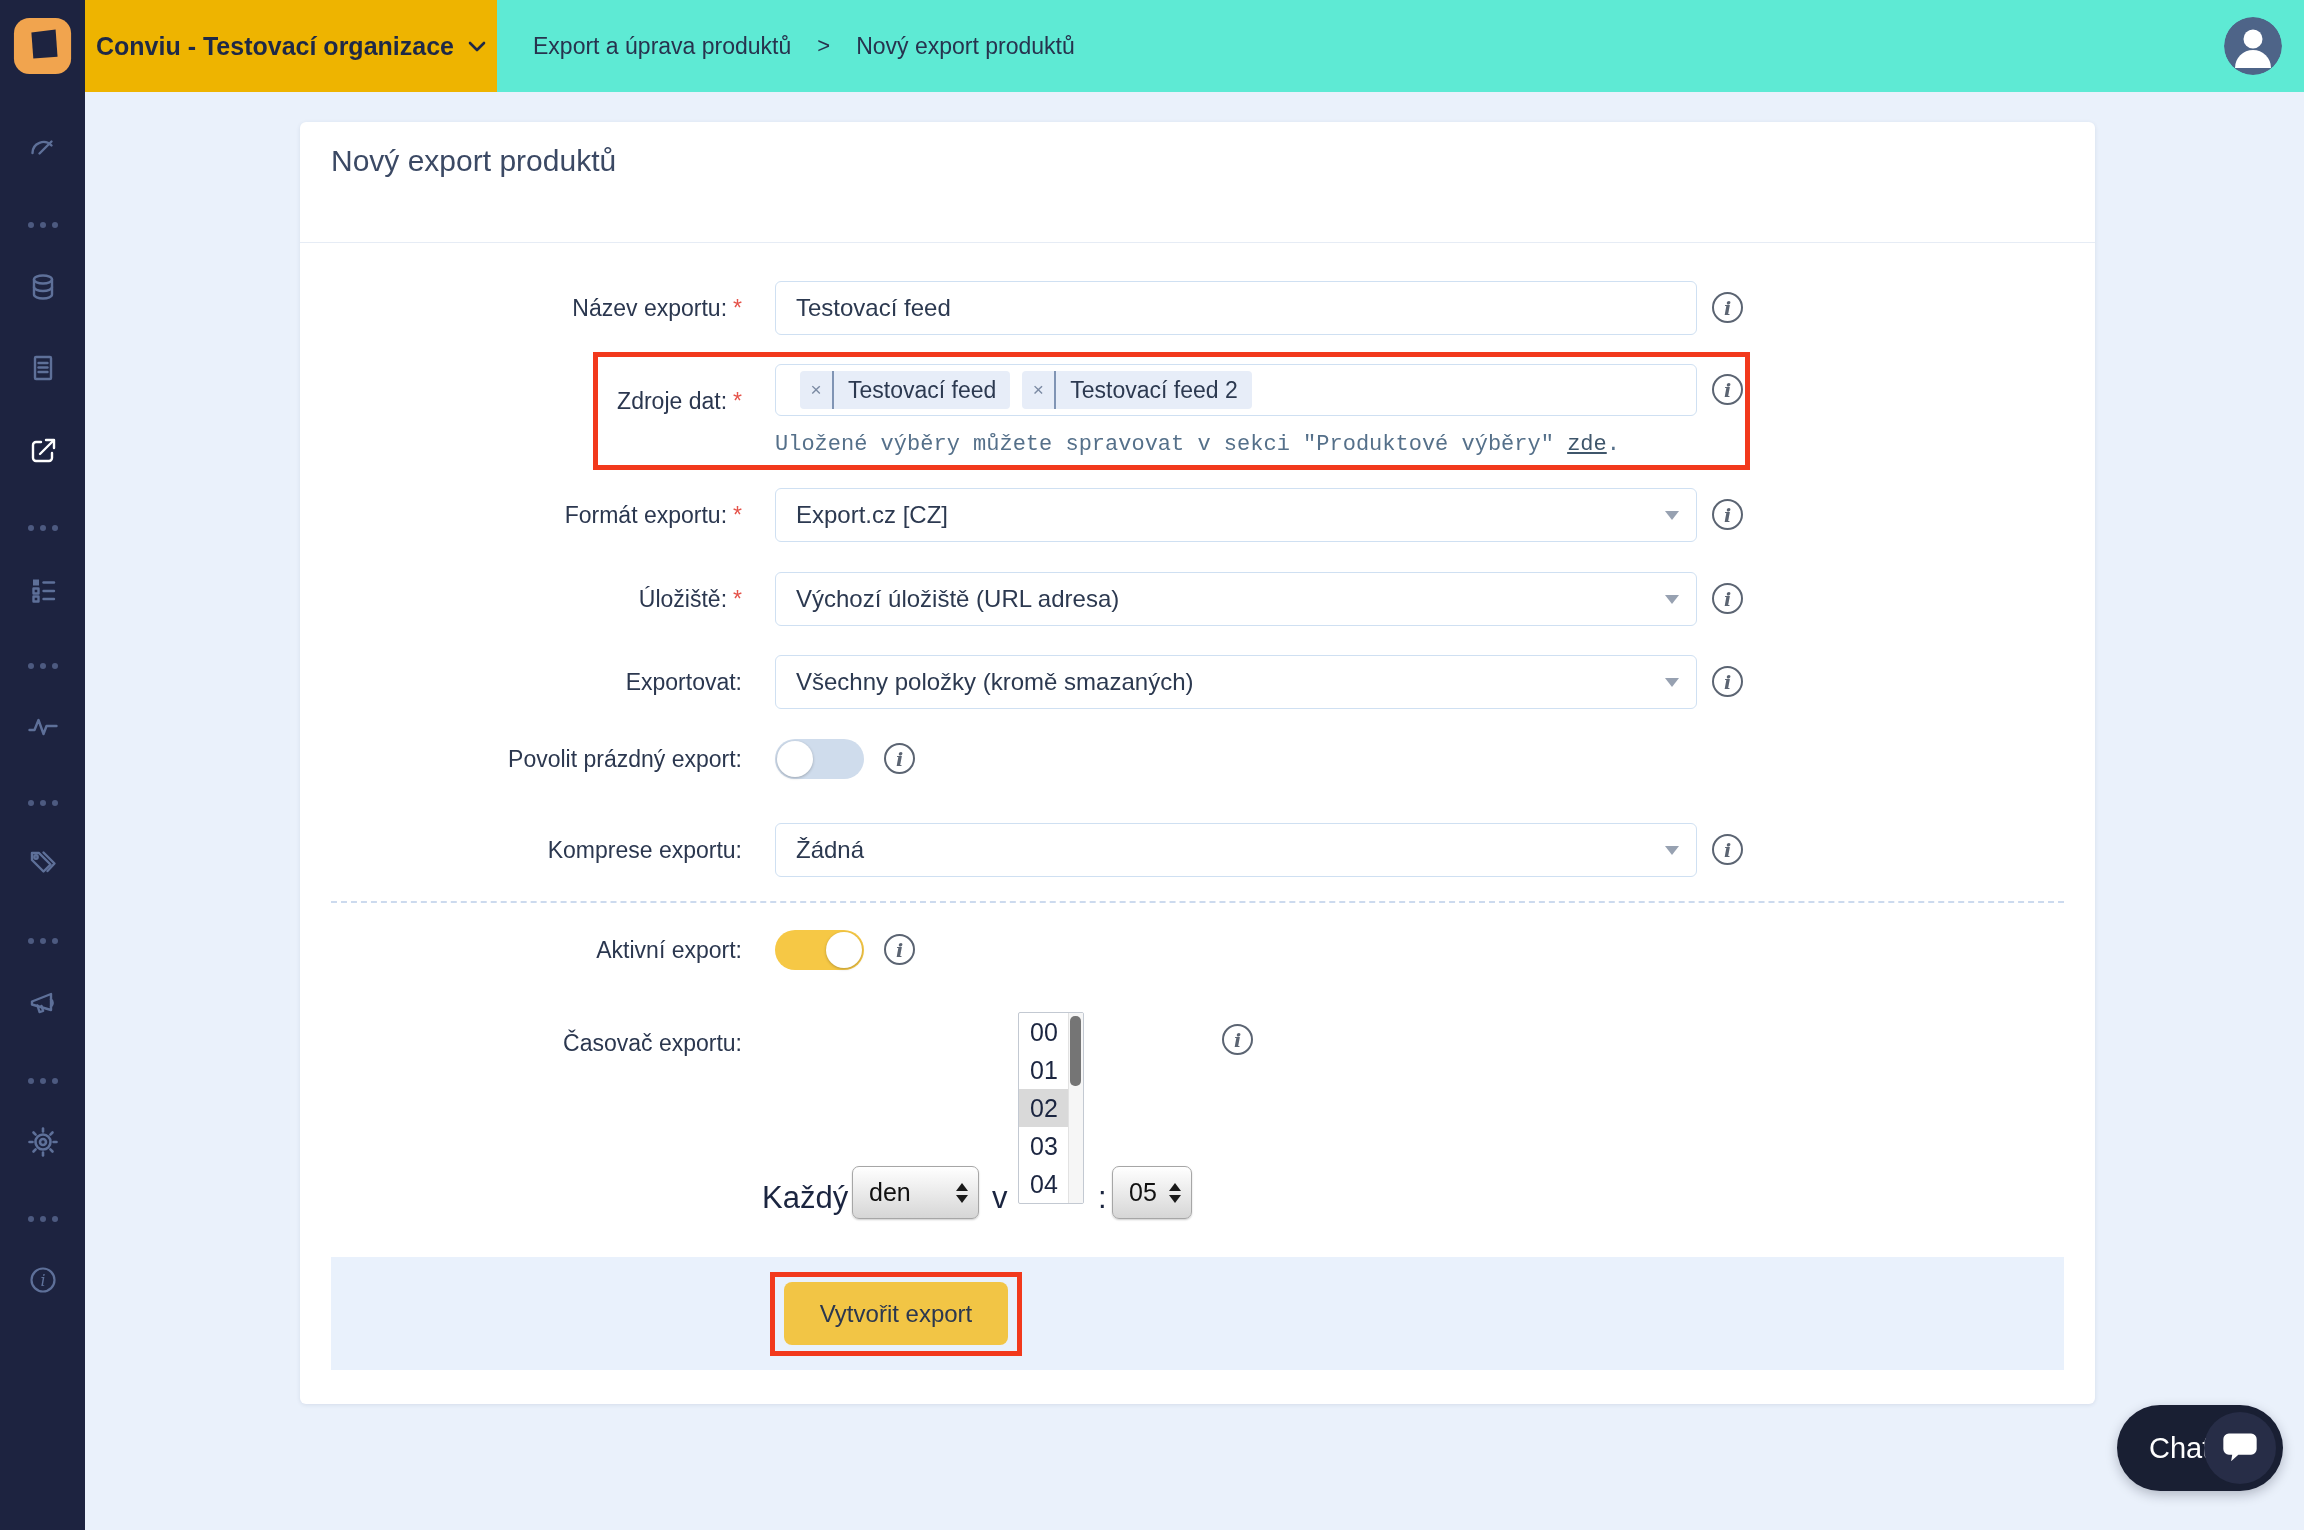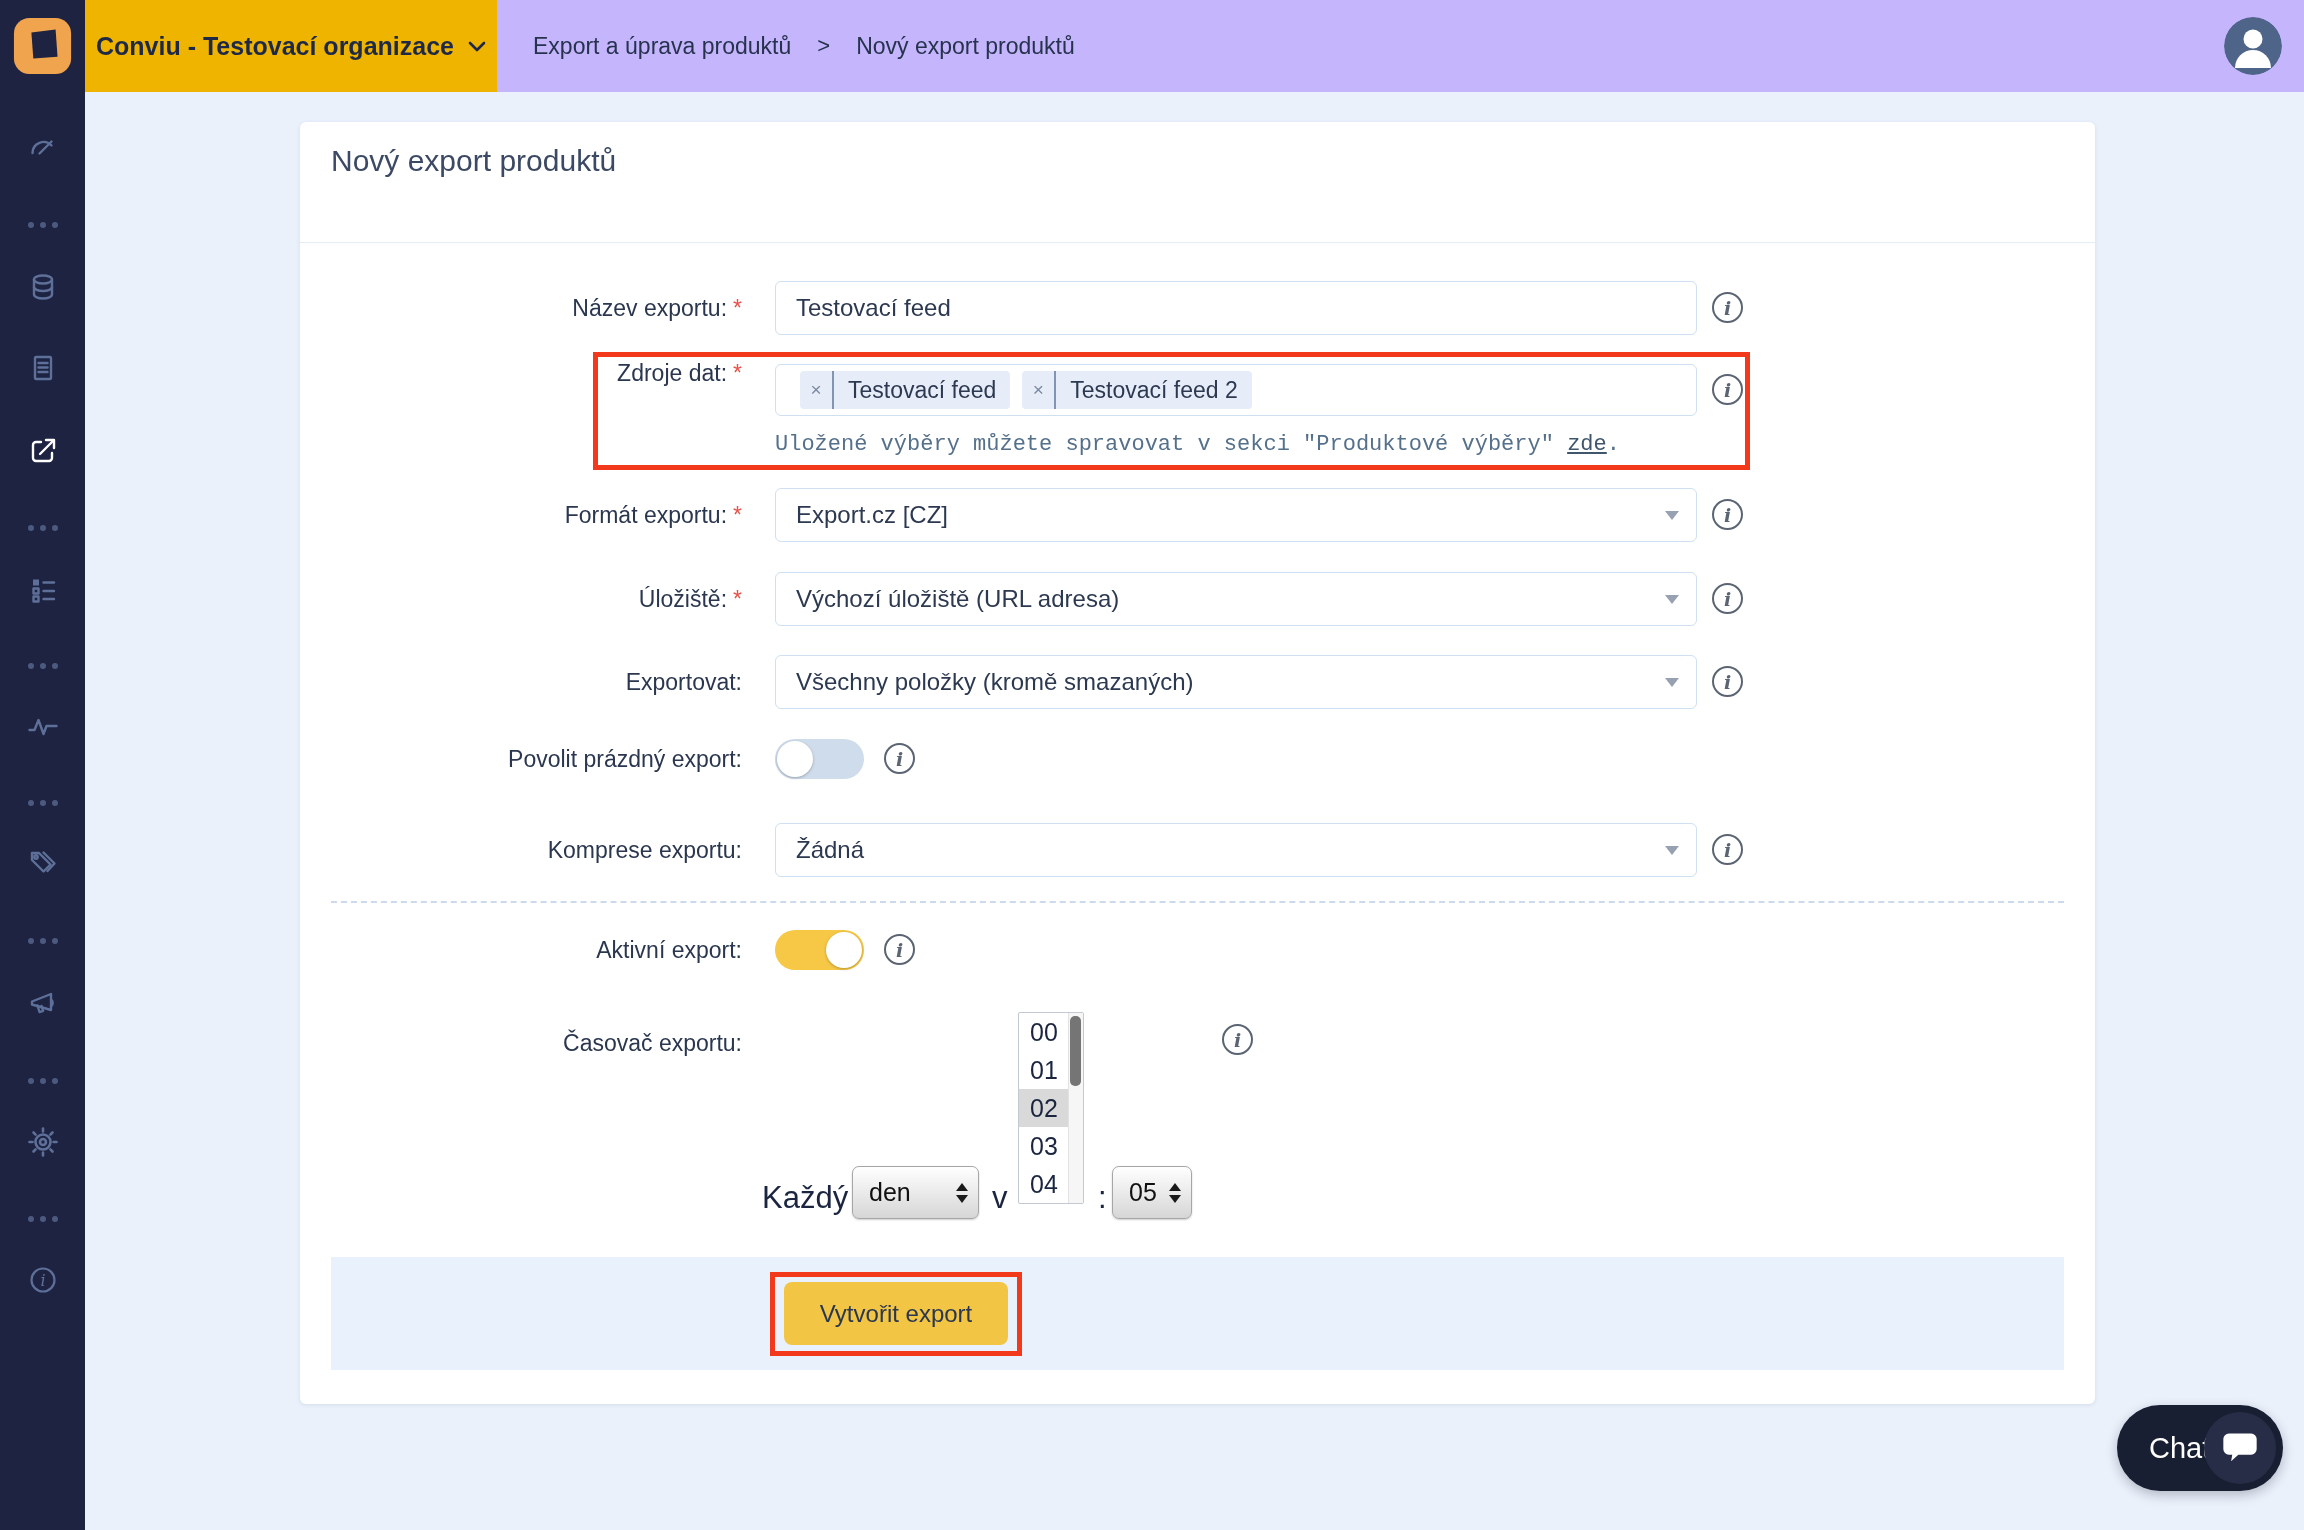--- a/index.html
+++ b/index.html
@@ -7,21 +7,21 @@
   body { font-family:"Liberation Sans", sans-serif; background:#eaf1fb; position:relative; }
 
   
   .sidebar { position:absolute; left:0; top:0; width:85px; height:1530px; background:#1d2340; z-index:5; }
   .logo-block { position:absolute; left:0; top:0; width:85px; height:92px; display:flex; align-items:center; justify-content:center; }
   .side-item { position:absolute; left:0; width:85px; height:44px; display:flex; align-items:center; justify-content:center; cursor:pointer; }
   .dots { display:flex; gap:6px; }
   .dots i { width:6px; height:6px; border-radius:50%; background:#4d5a80; display:block; }
 
   
-  .topbar { position:absolute; left:85px; top:0; width:2219px; height:92px; background:#c4b5fd; display:flex; align-items:center; }
+  .topbar { position:absolute; left:85px; top:0; width:2219px; height:92px; background:#5eead4; display:flex; align-items:center; }
   .orgbar { width:412px; height:92px; background:#eeb400; display:flex; align-items:center; justify-content:center; gap:14px; cursor:pointer; }
   .orgbar span { font-size:25px; font-weight:700; color:#1e2947; }
   .crumbs { display:flex; align-items:center; gap:26px; margin-left:36px; font-size:23px; color:#27334e; }
   .crumb-sep { font-size:22px; color:#27334e; }
   .avatar { position:absolute; left:2224px; top:17px; width:58px; height:58px; border-radius:50%; overflow:hidden; cursor:pointer; }
 
   
   .card { position:absolute; left:300px; top:122px; width:1795px; height:1282px; background:#ffffff; border-radius:6px; box-shadow:0 1px 4px rgba(30,50,90,.10); }
   .card-title { position:absolute; left:31px; top:22px; font-size:30px; font-weight:500; color:#3b4964; }
   .card-sub { position:absolute; left:31px; top:70px; font-size:22px; color:#69788e; }
@@ -235,21 +235,21 @@
   <div class="card-title">Nový export produktů</div>
   <div class="card-hdiv"></div>
 
   <div class="flabel" style="top:173px">
     <span>Název exportu:</span><span class="req">*</span>
   </div>
   <input class="fctrl" style="top: 159px;" value="Testovací feed">
   <div class="info" style="top:170px">i</div>
 
   <div class="redbox" style="left:293px; top:230px; width:1157px; height:118px;"></div>
-  <div class="flabel" style="top:238px">
+  <div class="flabel" style="top:266px">
     <span>Zdroje dat:</span><span class="req">*</span>
   </div>
   <div class="tagbox">
     <div class="chip">
       <span class="chip-x">×</span>
       <span class="chip-div"></span>
       <span class="chip-label">Testovací feed</span>
     </div>
     <div class="chip">
       <span class="chip-x">×</span>

